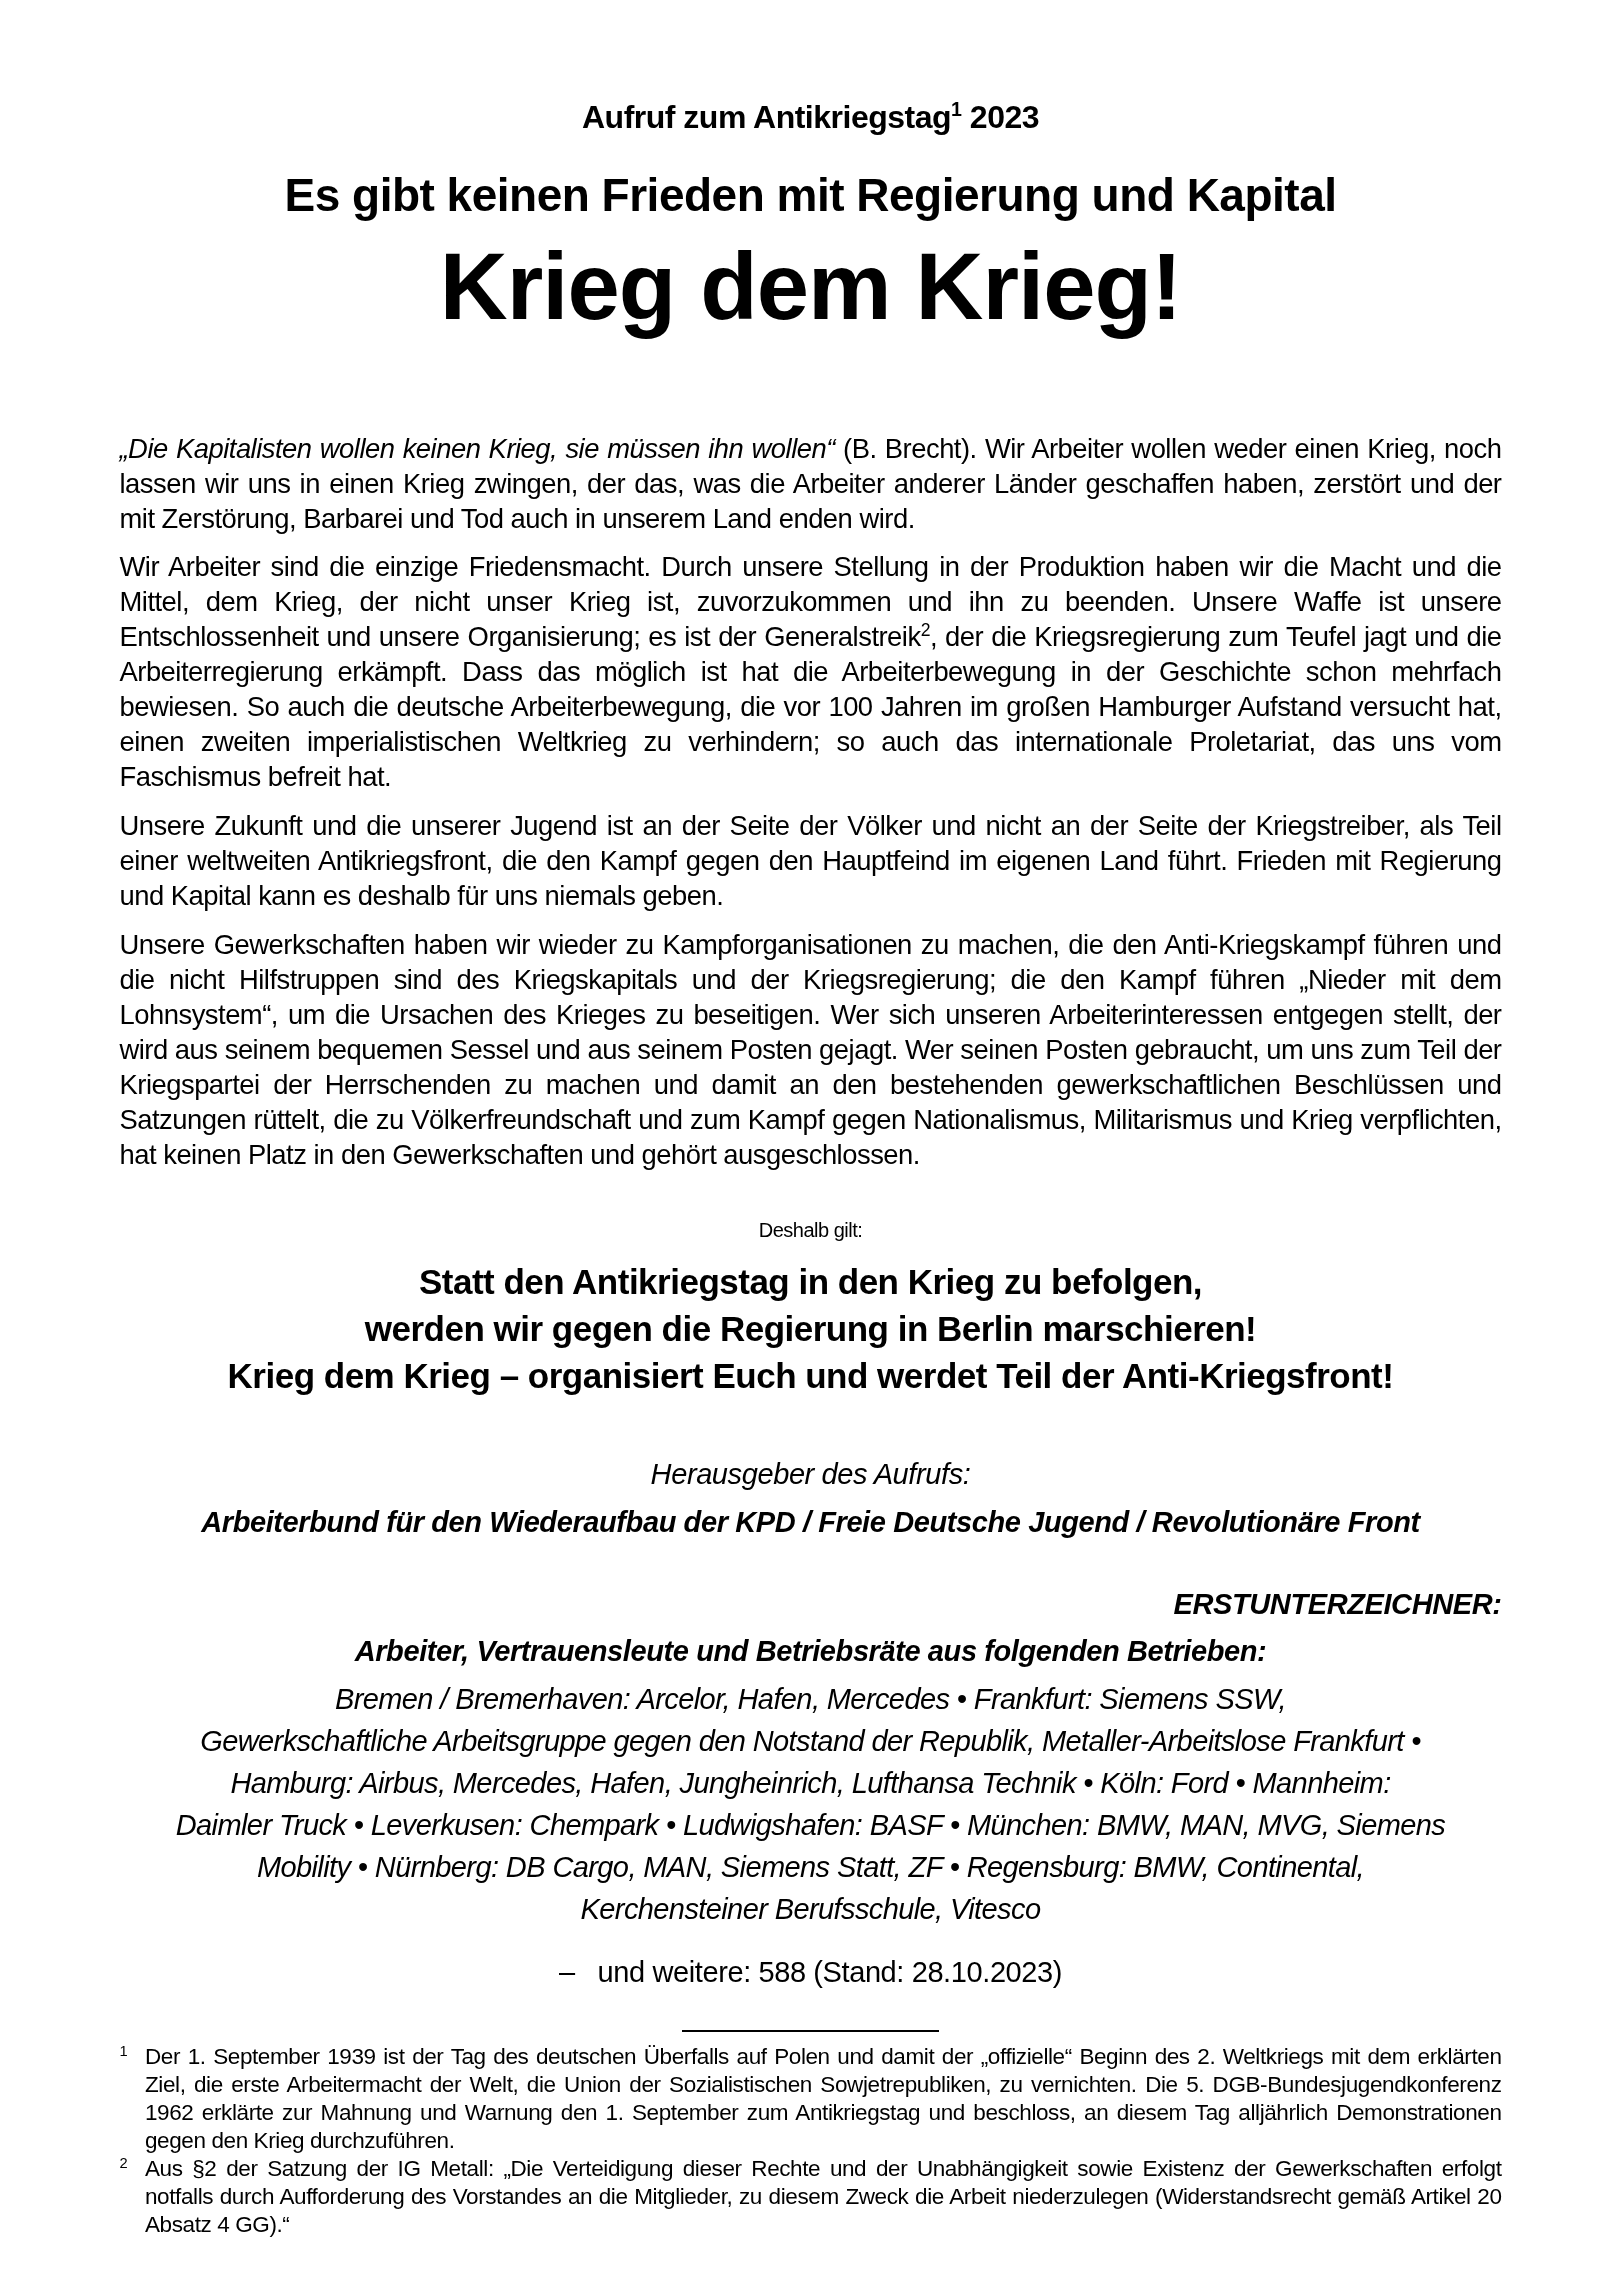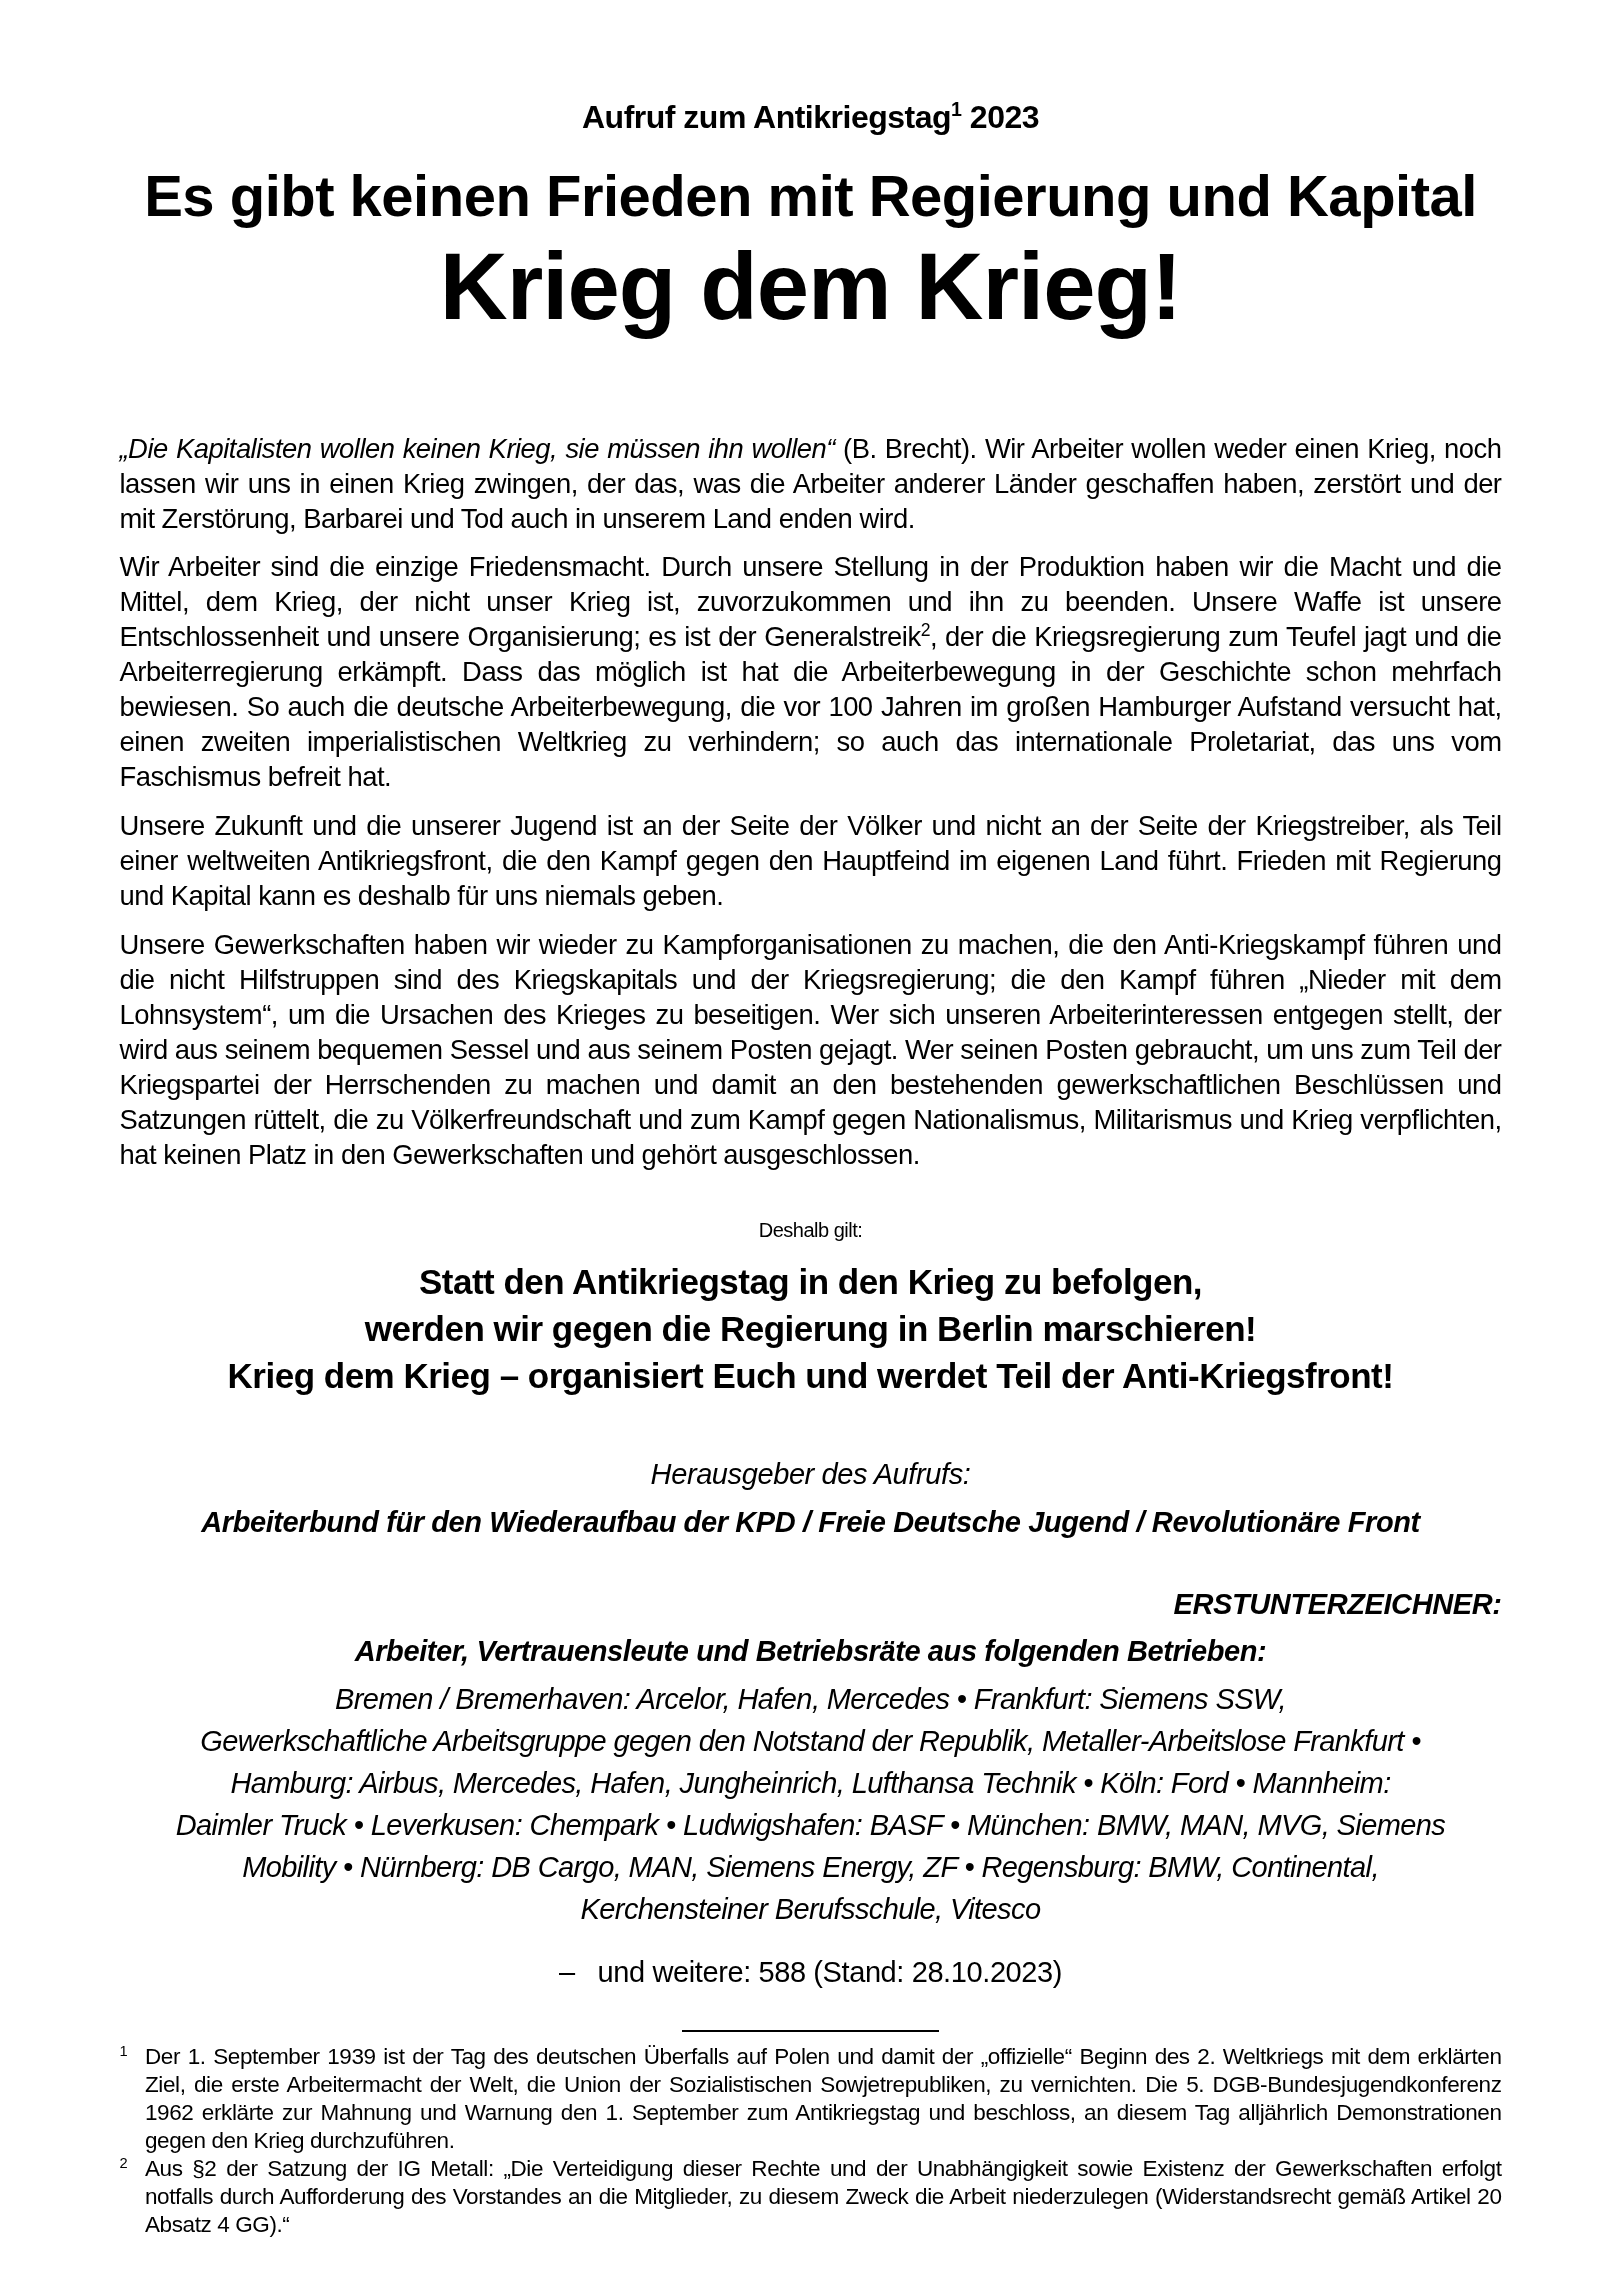--- a/index.html
+++ b/index.html
@@ -28,21 +28,21 @@
     letter-spacing: -0.5px;
   }
   .kicker sup {
     font-size: 19.6px;
     vertical-align: super;
     line-height: 0;
   }
   .subtitle {
     margin-top: 31px;
     text-align: center;
-    font-size: 58px;
+    font-size: 46px;
     line-height: 55px;
     font-weight: bold;
     letter-spacing: -0.5px;
   }
   .title {
     margin-top: 9.8px;
     text-align: center;
     font-size: 94px;
     line-height: 108px;
     font-weight: bold;
@@ -201,21 +201,21 @@
   <div class="publisher-name">Arbeiterbund für den Wiederaufbau der KPD / Freie Deutsche Jugend / Revolutionäre Front</div>
 
   <div class="signers-heading">ERSTUNTERZEICHNER:</div>
   <div class="signers-subheading">Arbeiter, Vertrauensleute und Betriebsräte aus folgenden Betrieben:</div>
 
   <div class="signers-list">
     <div>Bremen / Bremerhaven: Arcelor, Hafen, Mercedes • Frankfurt: Siemens SSW,</div>
     <div>Gewerkschaftliche Arbeitsgruppe gegen den Notstand der Republik, Metaller-Arbeitslose Frankfurt •</div>
     <div>Hamburg: Airbus, Mercedes, Hafen, Jungheinrich, Lufthansa Technik • Köln: Ford • Mannheim:</div>
     <div>Daimler Truck • Leverkusen: Chempark • Ludwigshafen: BASF • München: BMW, MAN, MVG, Siemens</div>
-    <div>Mobility • Nürnberg: DB Cargo, MAN, Siemens Energy,  ZF • Regensburg: BMW, Continental,</div>
+    <div>Mobility • Nürnberg: DB Cargo, MAN, Siemens Statt,  ZF • Regensburg: BMW, Continental,</div>
     <div>Kerchensteiner Berufsschule, Vitesco</div>
   </div>
 
   <div class="signers-more">–   und weitere: 588 (Stand: 28.10.2023)</div>
 
   <hr class="footnote-sep">
 
   <div class="footnotes">
 
     <div class="footnote">

